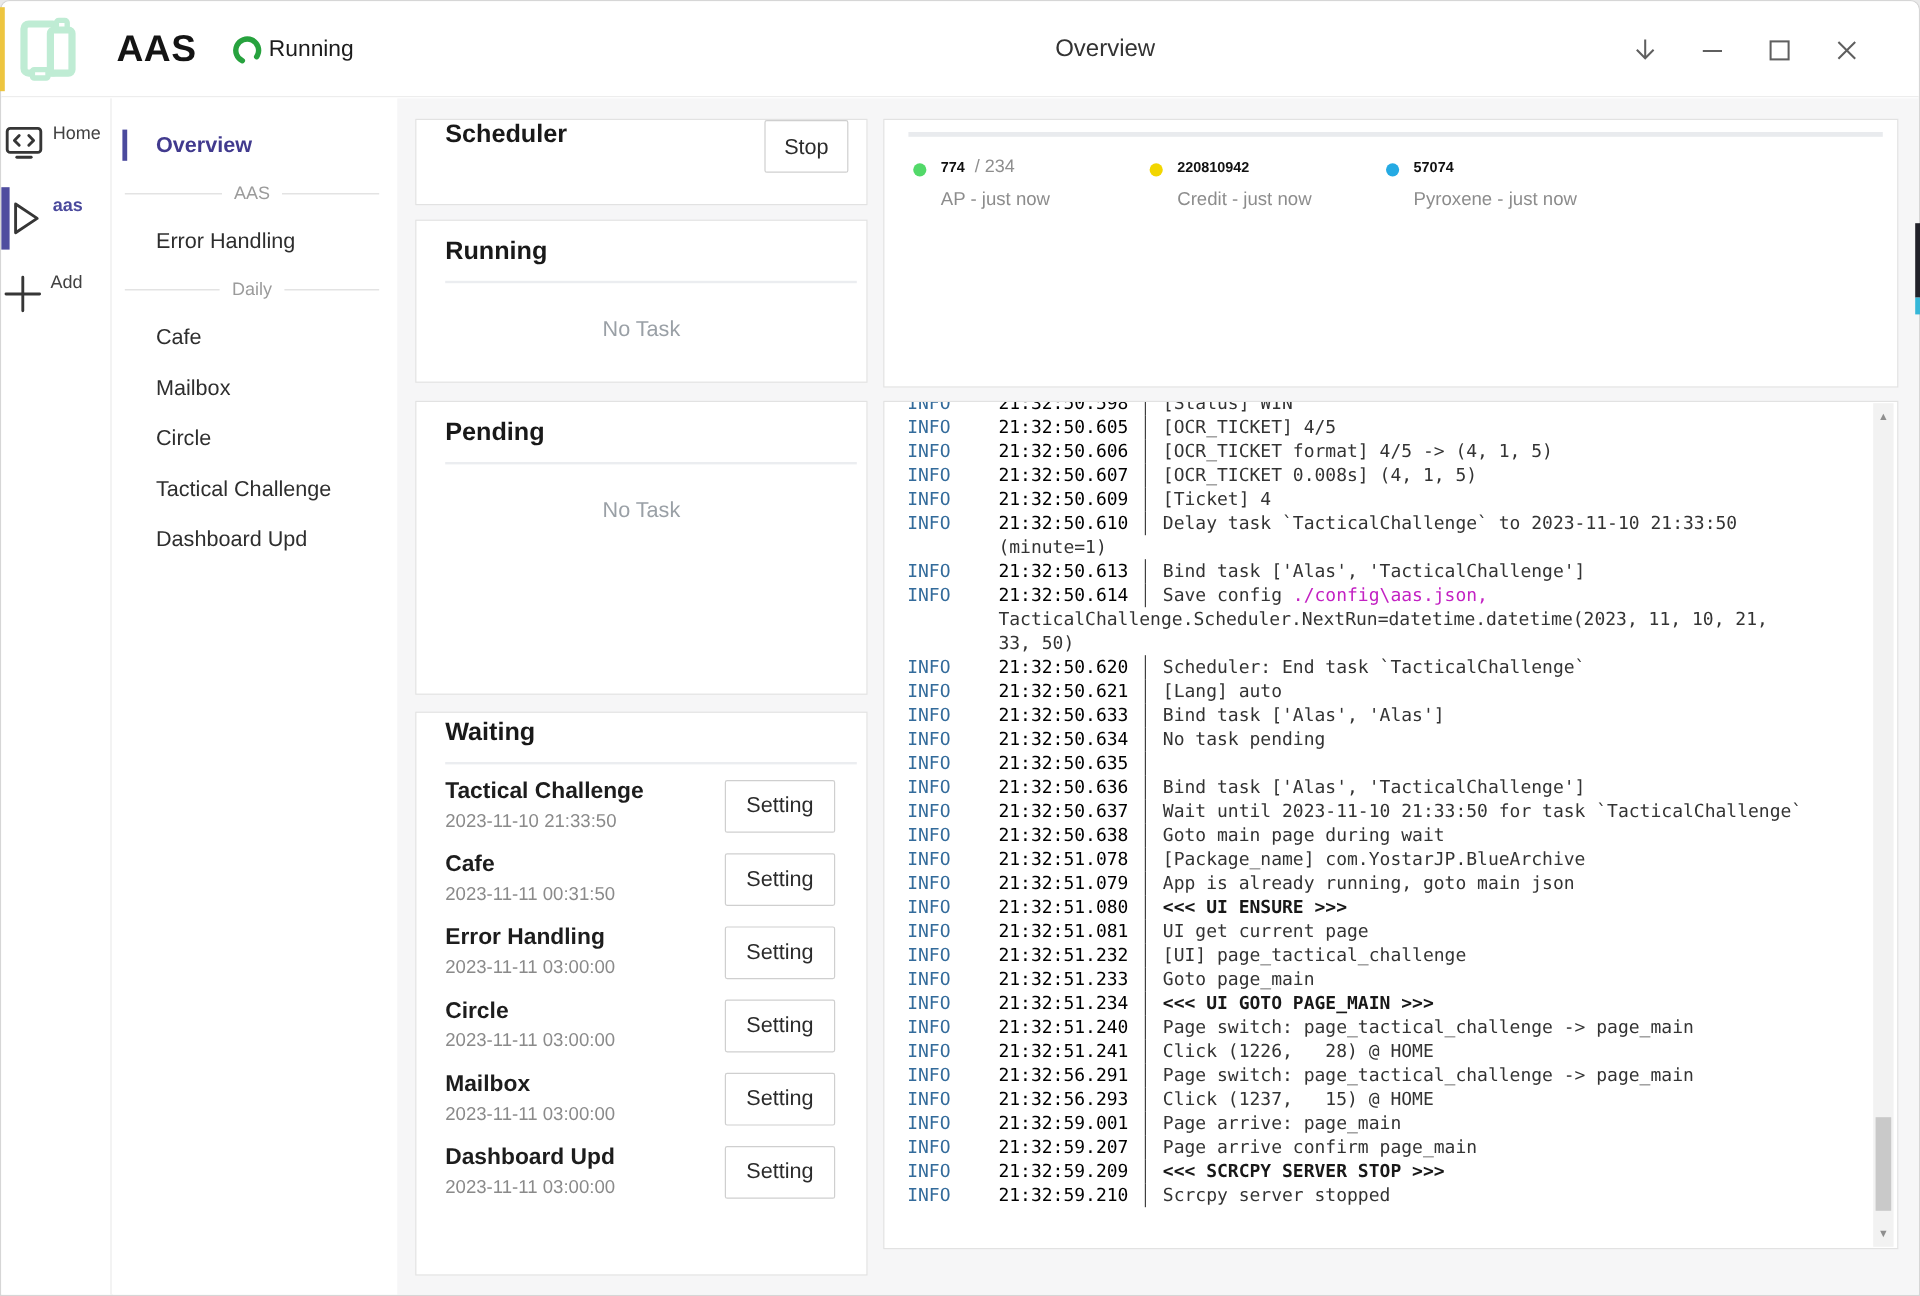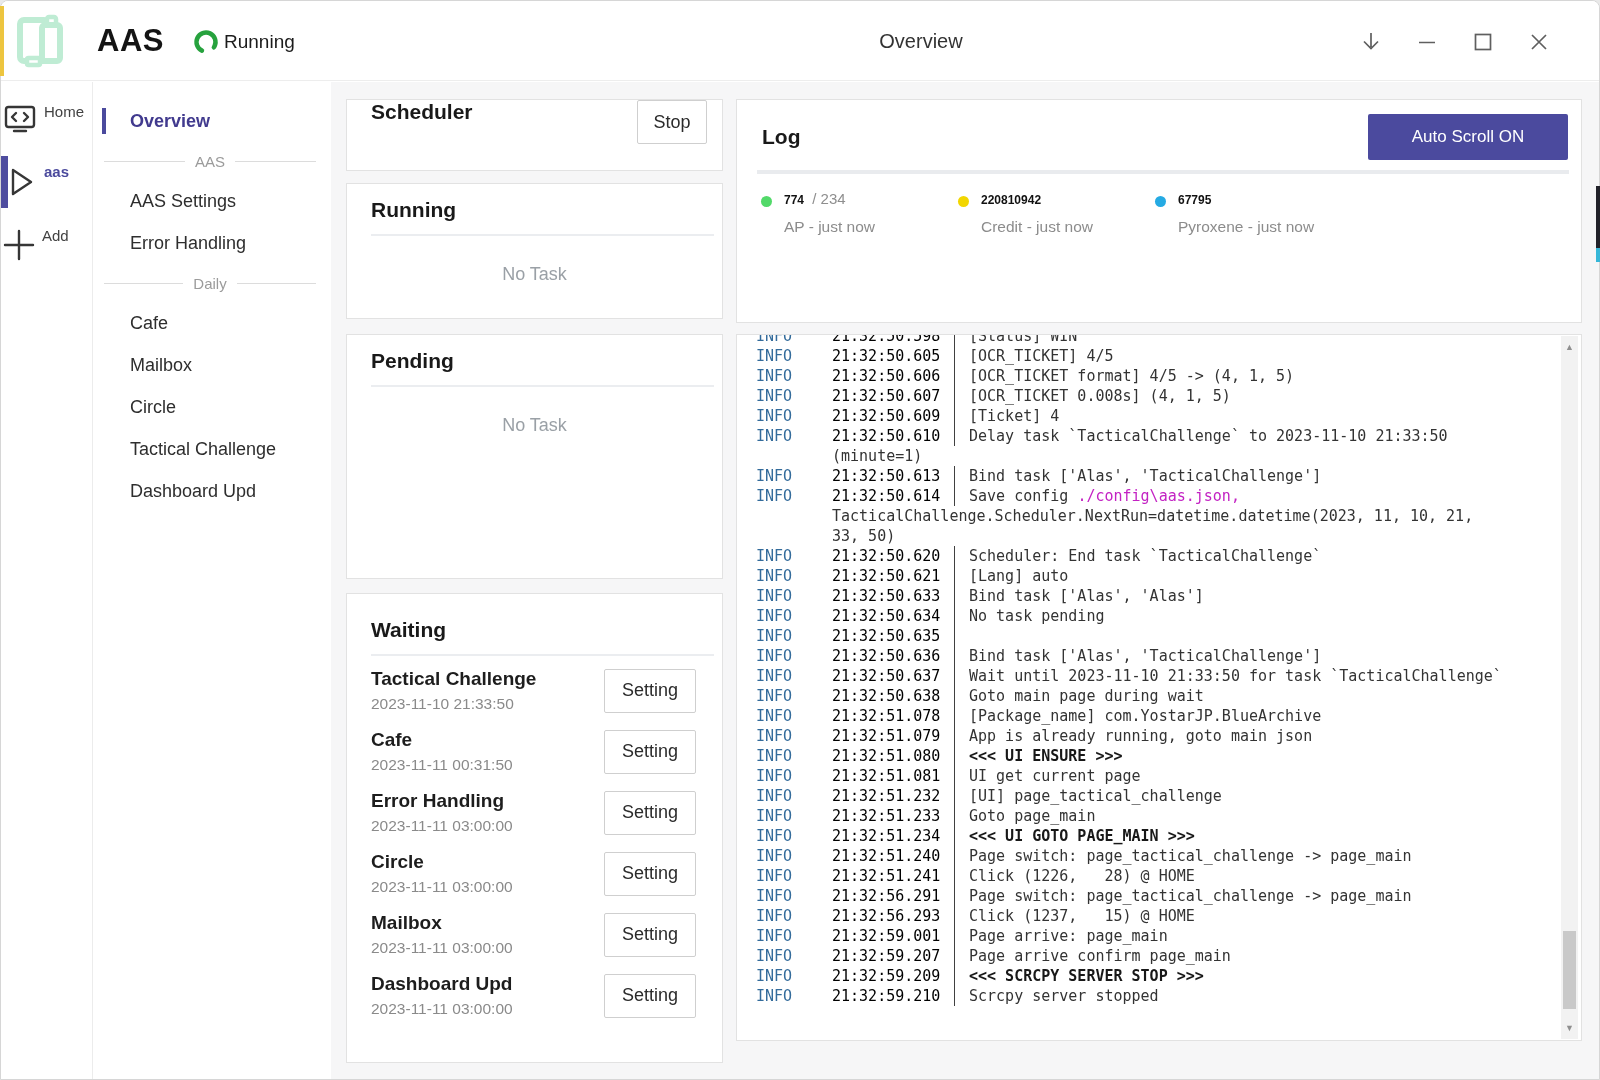--- a/index.html
+++ b/index.html
@@ -38,21 +38,21 @@
 .card-title{font-size:21px;font-weight:700;color:#191919}
 #card-scheduler{left:345px;top:98px;width:377px;height:72px;display:flex;align-items:flex-start;padding:0 15px 16px 24px}
 #card-scheduler .card-title{flex:1}
 .btn{border:1px solid #cfcfcf;background:#fff;color:#2b2b2b;font-size:18px;font-family:inherit;border-radius:2px;cursor:pointer}
 .stop-btn{width:70px;height:44px}
 #card-running{left:345px;top:182px;width:377px;height:136px;padding-top:14px}
 #card-pending{left:345px;top:333px;width:377px;height:245px;padding-top:14px}
 .card-head{padding:0 24px}
 .title-divider{height:2px;background:#ebedf0;margin:12px 8px 0 24px}
 .no-task{text-align:center;color:#9aa0a6;font-size:18px;margin-top:28px}
-#card-waiting{left:345px;top:592px;width:377px;height:470px;padding-top:24px}
+#card-waiting{left:345px;top:592px;width:377px;height:470px;padding-top:5px}
 .task-list{margin-top:4px}
 .task-row{height:61px;display:flex;align-items:center;padding:0 26px 0 24px}
 .task-info{flex:1}
 .task-name{font-size:19px;font-weight:700;color:#1d1d1d}
 .task-time{font-size:15.5px;color:#8a8a8a;margin-top:5px}
 .setting-btn{width:92px;height:44px}
 
 #card-logstats{left:735px;top:98px;width:846px;height:224px}
 .log-head{display:flex;align-items:center;padding:14px 13px 0 25px}
 .log-head .card-title{flex:1}
@@ -156,24 +156,20 @@
     <span class="nav-bar"></span>
     <span class="nav-label">Overview</span>
   </div>
       <div class="nav-divider">
     <span class="line"></span>
     <span class="nav-div-label">AAS</span>
     <span class="line"></span>
   </div>
       <div class="nav-item">
 
-    <span class="nav-label">AAS Settings</span>
-  </div>
-      <div class="nav-item">
-
     <span class="nav-label">Error Handling</span>
   </div>
       <div class="nav-divider">
     <span class="line"></span>
     <span class="nav-div-label">Daily</span>
     <span class="line"></span>
   </div>
       <div class="nav-item">
 
     <span class="nav-label">Cafe</span>
@@ -264,24 +260,20 @@
     <div class="task-info">
       <div class="task-name">Dashboard Upd</div>
       <div class="task-time">2023-11-11 03:00:00</div>
     </div>
     <button class="btn setting-btn">Setting</button>
   </div>
       </div>
   </div>
 
   <div class="card" id="card-logstats">
-    <div class="log-head">
-      <div class="card-title">Log</div>
-      <button class="autoscroll-btn">Auto Scroll ON</button>
-    </div>
     <div class="log-head-divider"></div>
     <div class="stats">
         <div class="stat">
     <span class="stat-dot" style="background: rgb(82, 217, 105);"></span>
     <div class="stat-body">
       <div class="stat-value-row">
         <span class="stat-value">774</span><span class="stat-total"> / 234</span>
       </div>
       <div class="stat-label">AP - just now</div>
     </div>
@@ -292,21 +284,21 @@
       <div class="stat-value-row">
         <span class="stat-value">220810942</span><span class="stat-total"></span>
       </div>
       <div class="stat-label">Credit - just now</div>
     </div>
   </div>
         <div class="stat">
     <span class="stat-dot" style="background: rgb(37, 170, 227);"></span>
     <div class="stat-body">
       <div class="stat-value-row">
-        <span class="stat-value">67795</span><span class="stat-total"></span>
+        <span class="stat-value">57074</span><span class="stat-total"></span>
       </div>
       <div class="stat-label">Pyroxene - just now</div>
     </div>
   </div>
       </div>
   </div>
 
   <div class="card" id="card-console">
     <div class="log-body">
         <div class="log-line">

